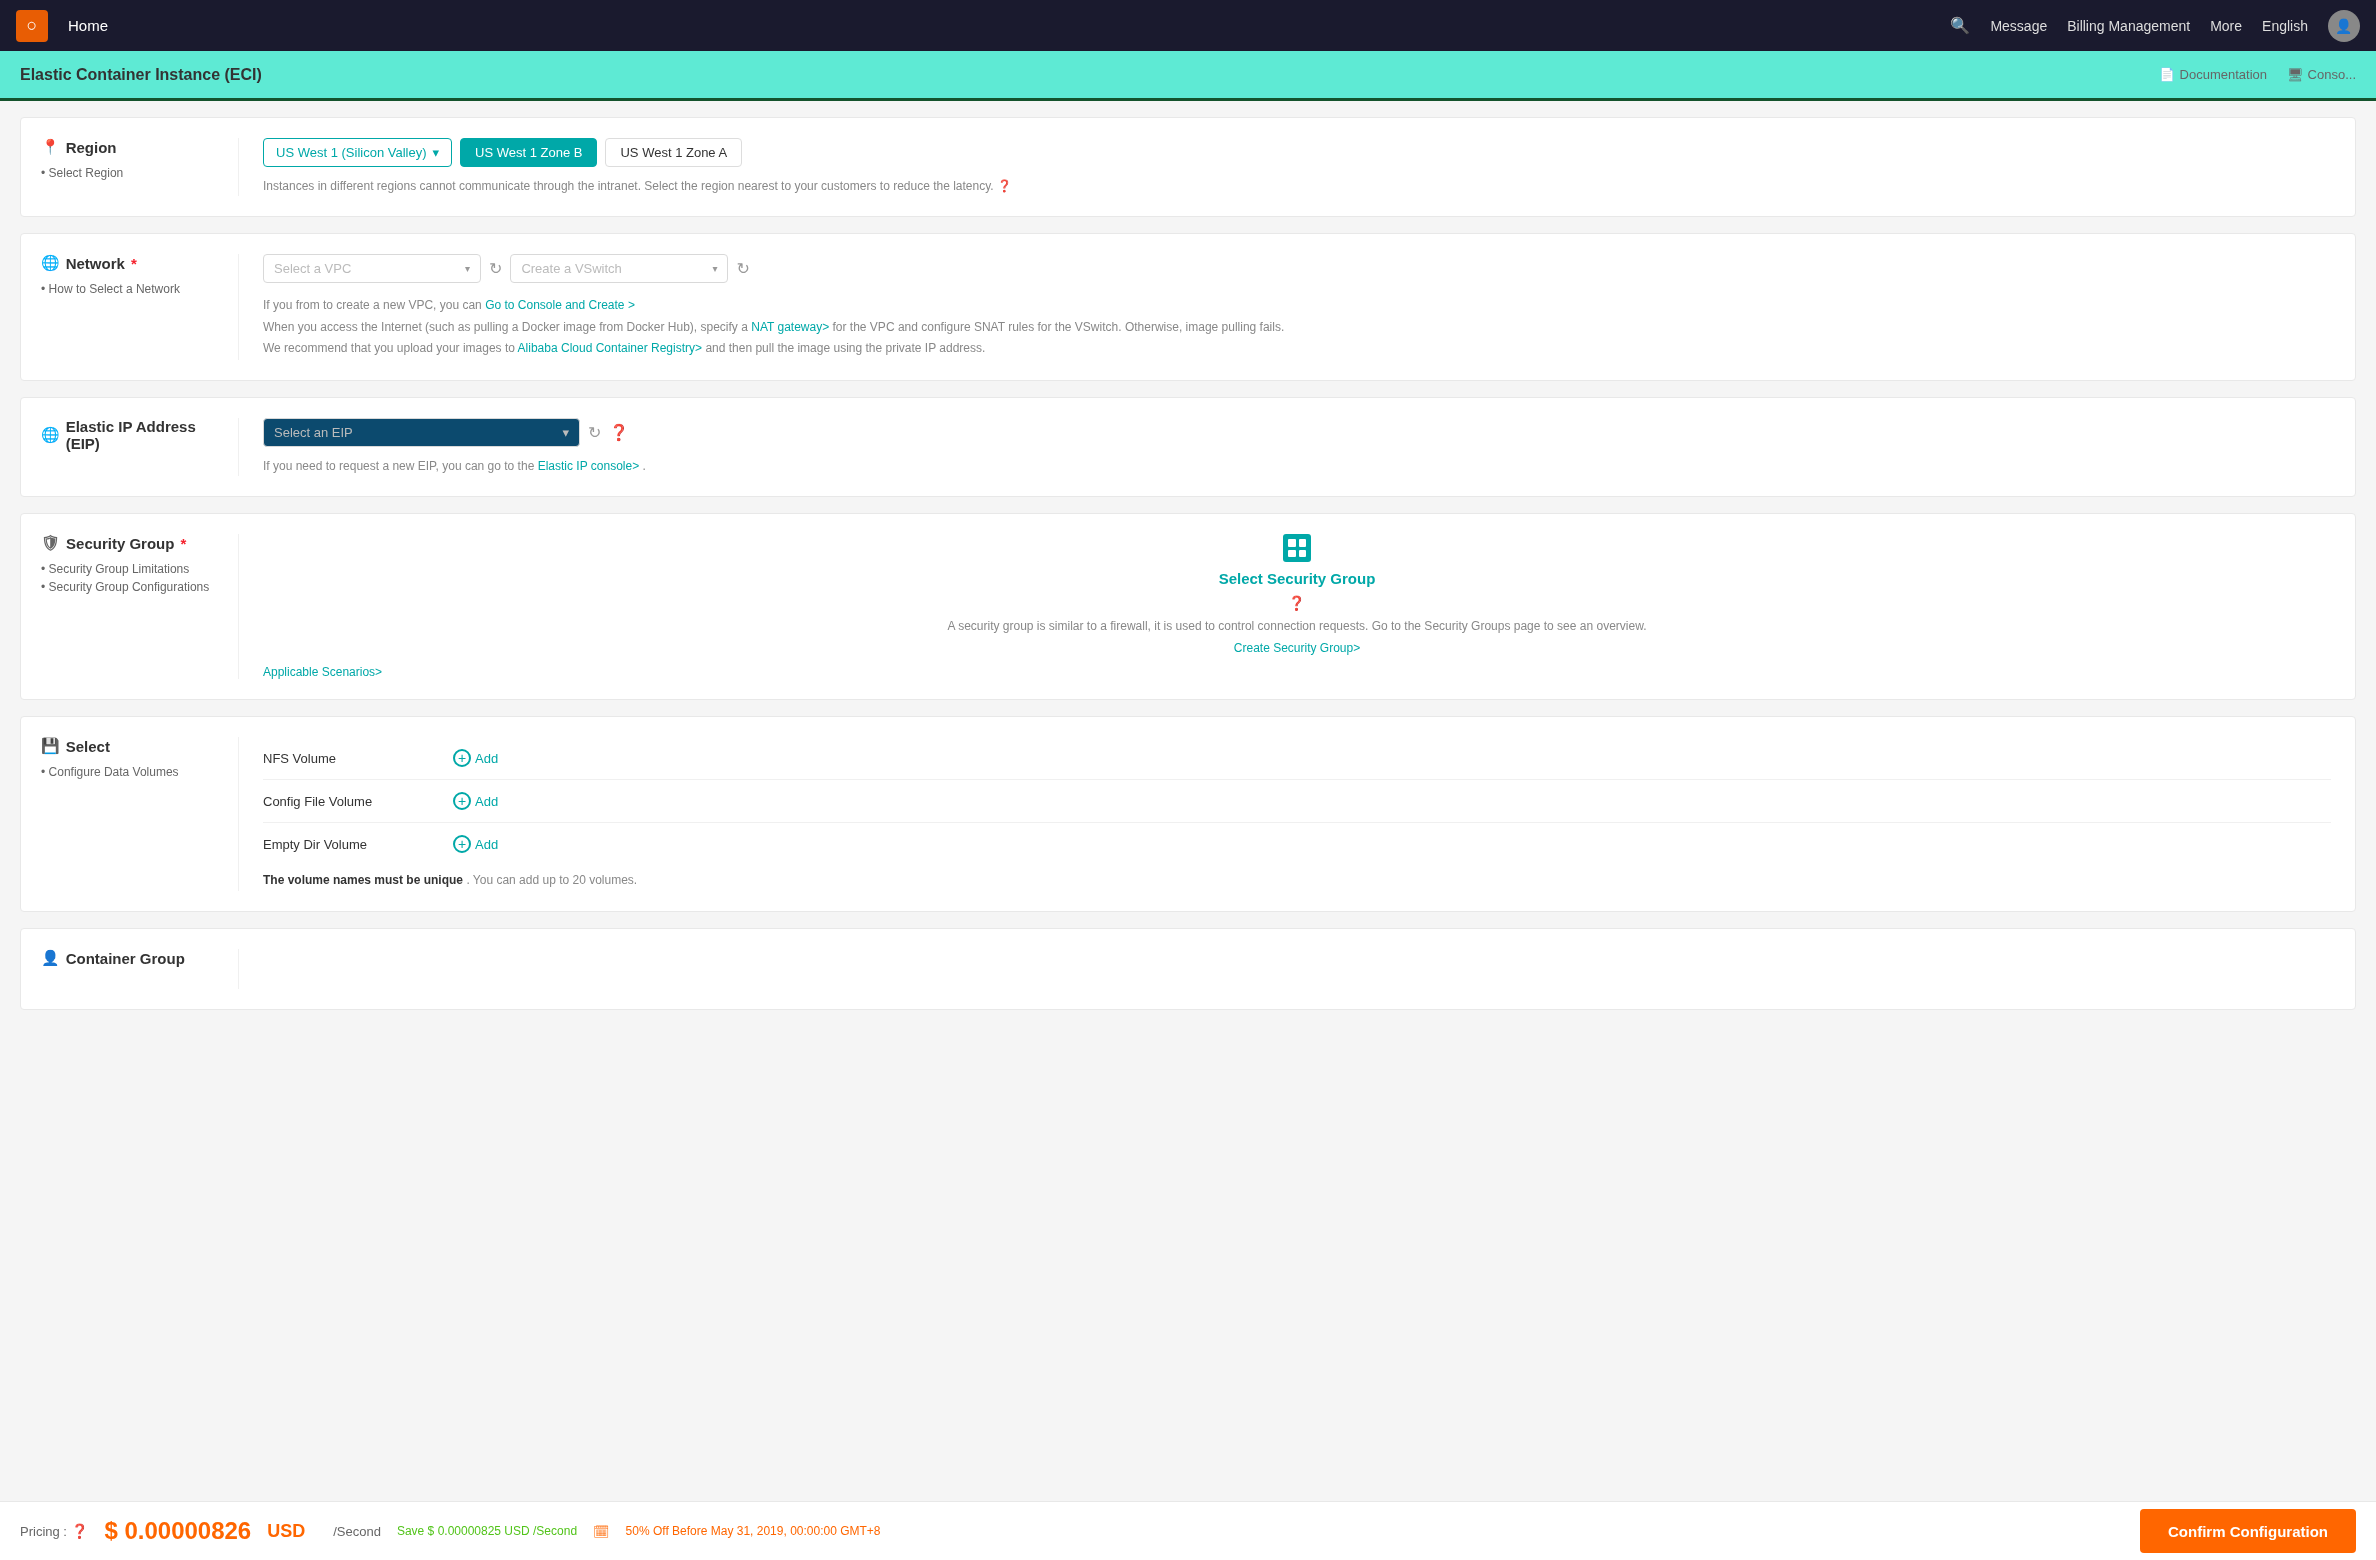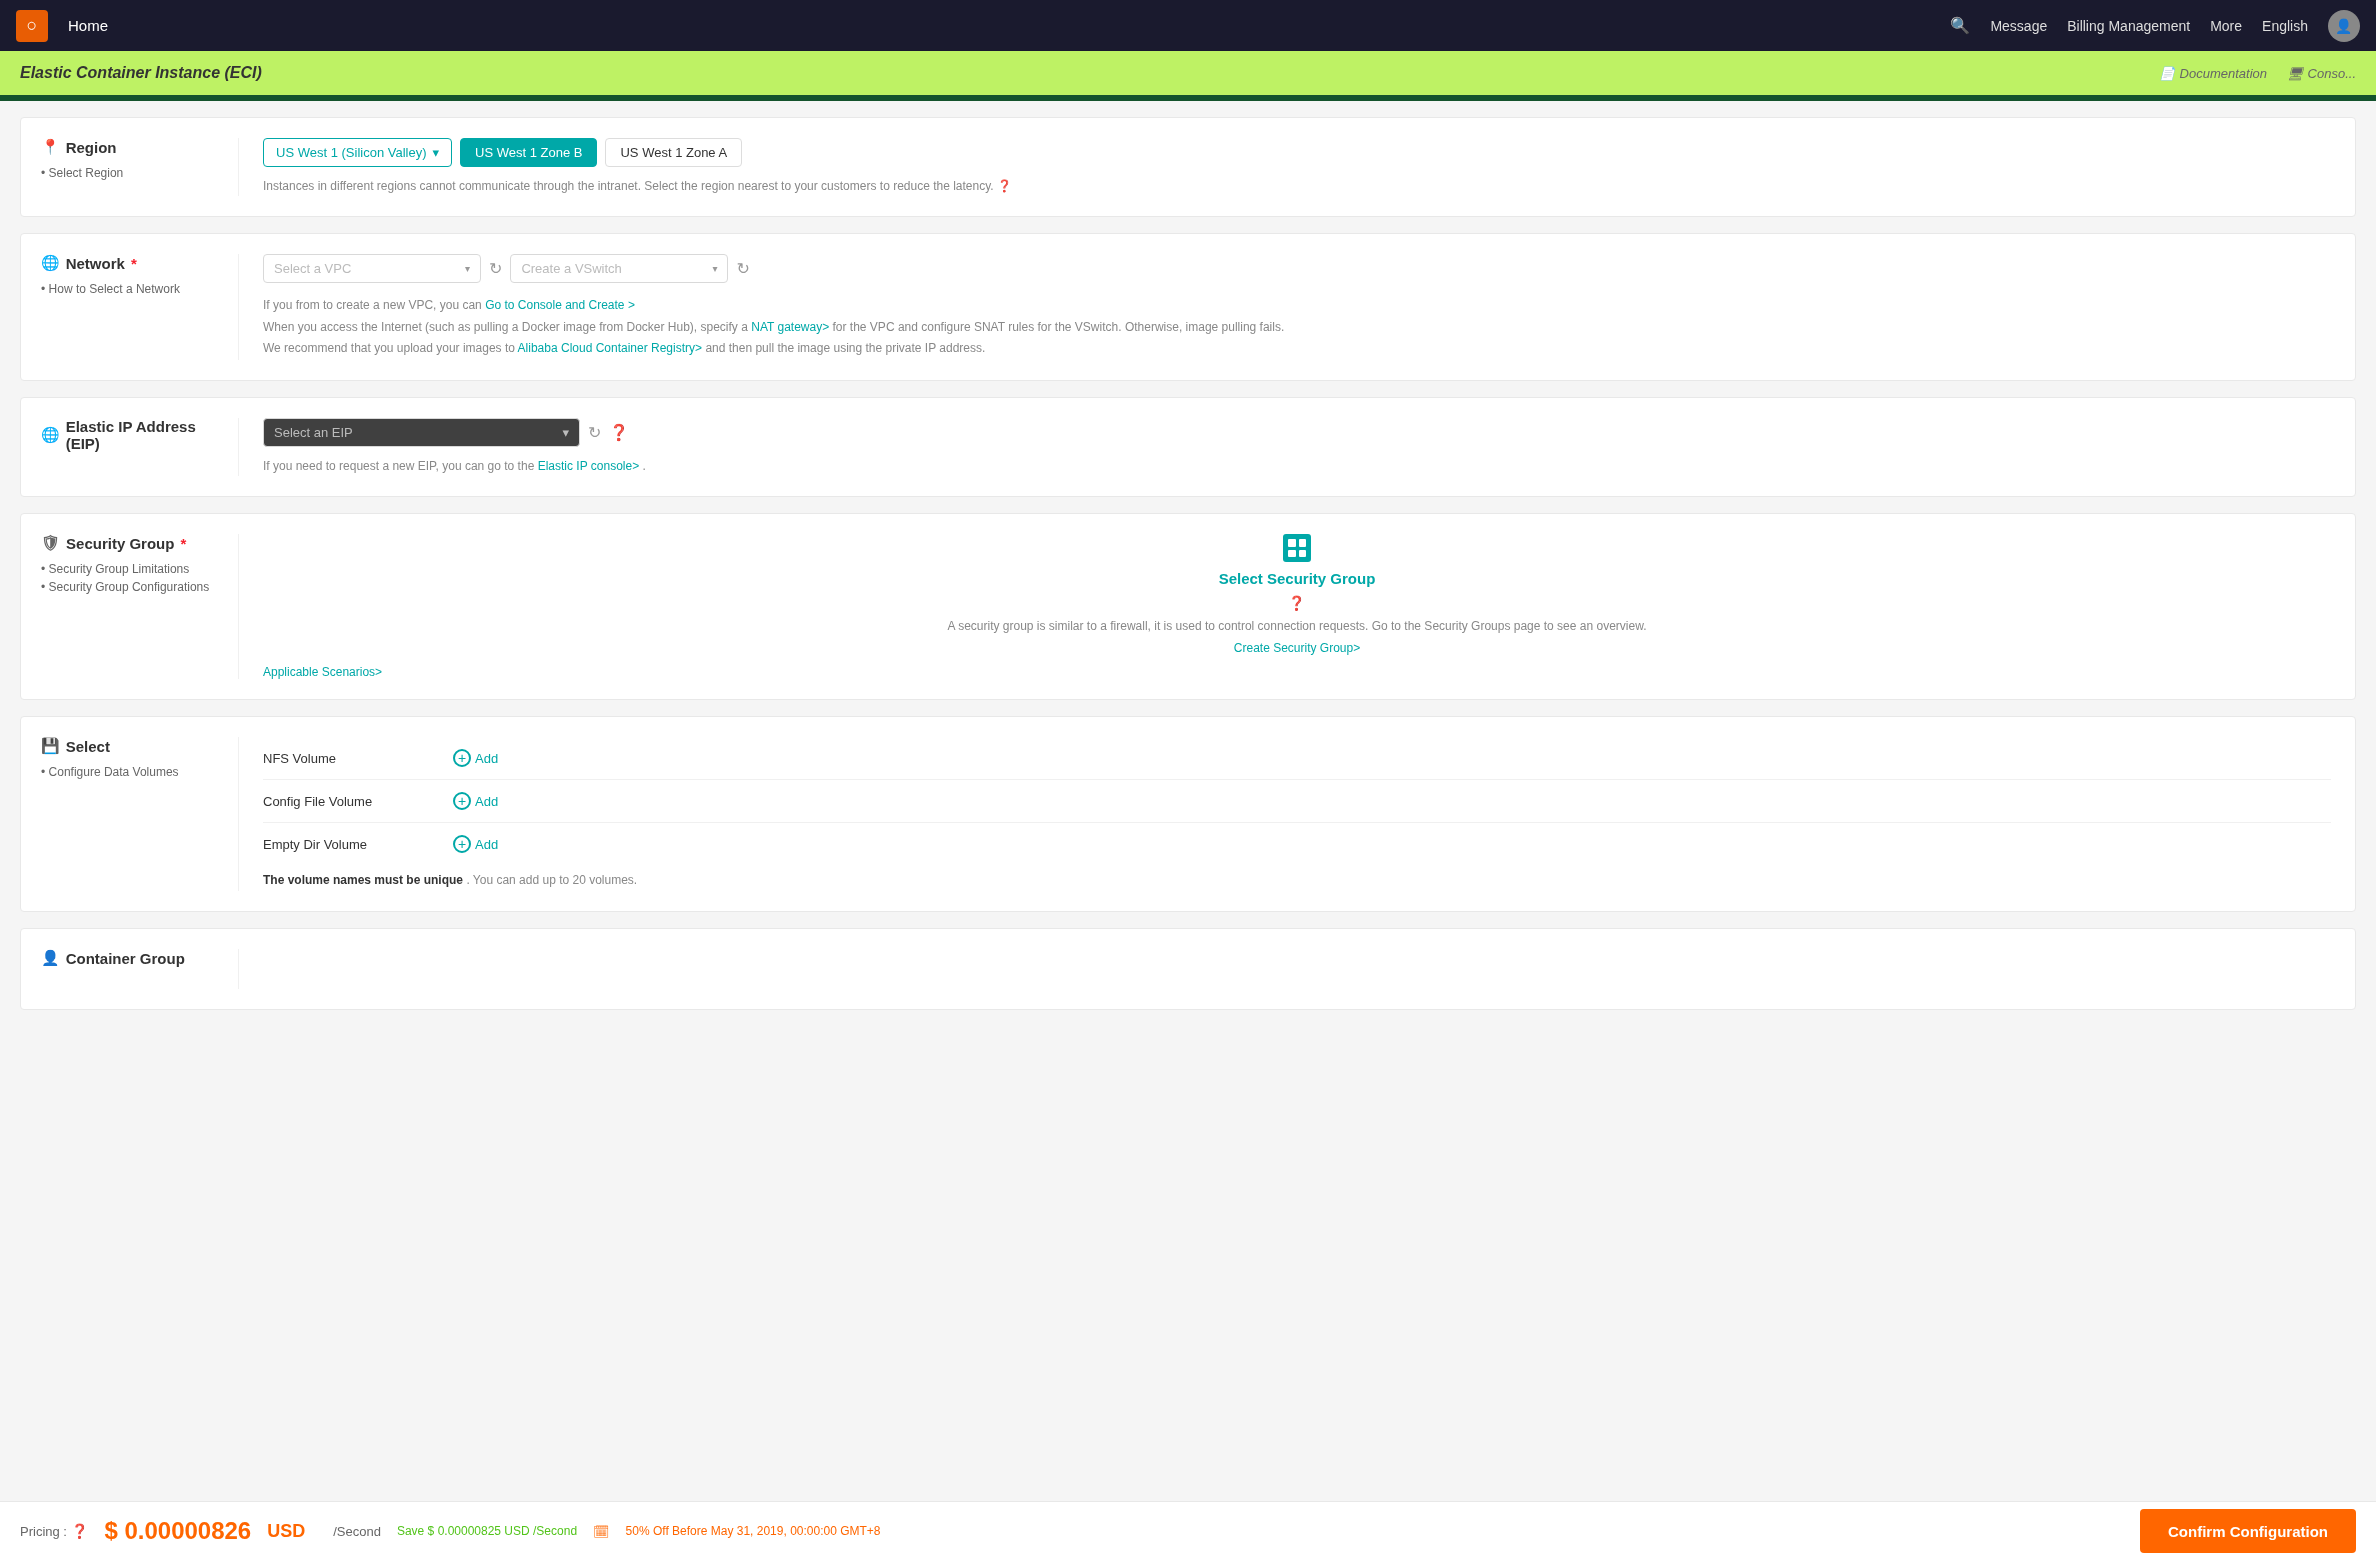--- a/index.html
+++ b/index.html
@@ -54,28 +54,27 @@
       align-items: center;
       justify-content: center;
       color: white;
       font-size: 14px;
       cursor: pointer;
       overflow: hidden;
     }
 
     
     .page-header {
-      background: #bef264;
-      border-bottom: 6px solid #14532d;
+      background: #5eead4;
+      border-bottom: 3px solid #14532d;
       padding: 0 20px;
       height: 50px;
       display: flex;
       align-items: center;
       justify-content: space-between;
-      font-style: italic;
     }
     .page-header .page-title {
       font-size: 16px;
       font-weight: 600;
       color: #333;
     }
     .page-header .header-actions {
       display: flex;
       gap: 20px;
       align-items: center;
@@ -223,21 +222,21 @@
       align-items: center;
       gap: 8px;
       margin-bottom: 10px;
     }
     .eip-select {
       border: 1px solid #d9d9d9;
       border-radius: 4px;
       padding: 6px 10px;
       font-size: 13px;
       color: #bbb;
-      background: #404040;
+      background: #0c4a6e;
       display: flex;
       align-items: center;
       justify-content: space-between;
       width: 317px;
       cursor: pointer;
     }
 
     
     .sg-header {
       display: flex;

